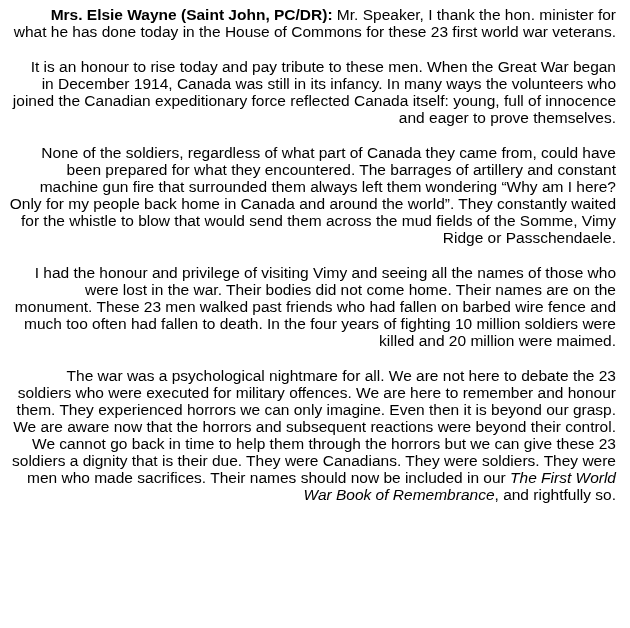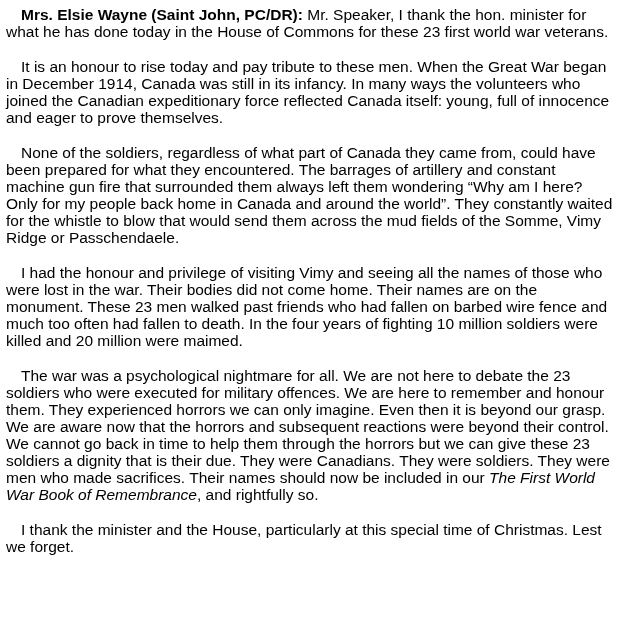--- a/index.html
+++ b/index.html
@@ -7,21 +7,21 @@
     padding: 0;
     background: #ffffff;
   }
   .doc {
     width: 610px;
     padding: 6px 0 0 6px;
     font-family: "Liberation Sans", sans-serif;
     font-size: 15.5px;
     line-height: 17px;
     color: #000000;
-    text-align: left;
+    text-align: right;
   }
   .doc p {
     margin: 18px 0;
     text-indent: 15px;
   }
   .doc p:first-child {
     margin-top: 0;
   }
   .speaker {
     font-weight: bold;
@@ -39,15 +39,14 @@
 
   <p>It is an honour to rise today and pay tribute to these men. When the Great War began in December 1914, Canada was still in its infancy. In many ways the volunteers who joined the Canadian expeditionary force reflected Canada itself: young, full of innocence and eager to prove themselves.</p>
 
   <p>None of the soldiers, regardless of what part of Canada they came from, could have been prepared for what they encountered. The barrages of artillery and constant machine gun fire that surrounded them always left them wondering “Why am I here? Only for my people back home in Canada and around the world”. They constantly waited for the whistle to blow that would send them across the mud fields of the Somme, Vimy Ridge or Passchendaele.</p>
 
 
   <p>I had the honour and privilege of visiting Vimy and seeing all the names of those who were lost in the war. Their bodies did not come home. Their names are on the monument. These 23 men walked past friends who had fallen on barbed wire fence and much too often had fallen to death. In the four years of fighting 10 million soldiers were killed and 20 million were maimed.</p>
 
   <p><span>The war was a psychological nightmare for all. We are not here to debate the 23 soldiers who were executed for military offences. We are here to remember and honour them. They experienced horrors we can only imagine. Even then it is beyond our grasp. We are aware now that the horrors and subsequent reactions were beyond their control. We cannot go back in time to help them through the horrors but we can give these 23 soldiers a dignity that is their due. They were Canadians. They were soldiers. They were men who made sacrifices. Their names should now be included in our </span><i class="book-title">The First World War Book of Remembrance</i><span>, and rightfully so.</span></p>
 
-  <p>I thank the minister and the House, particularly at this special time of Christmas. Lest we forget.</p>
 
 </div>
 
 </body></html>

